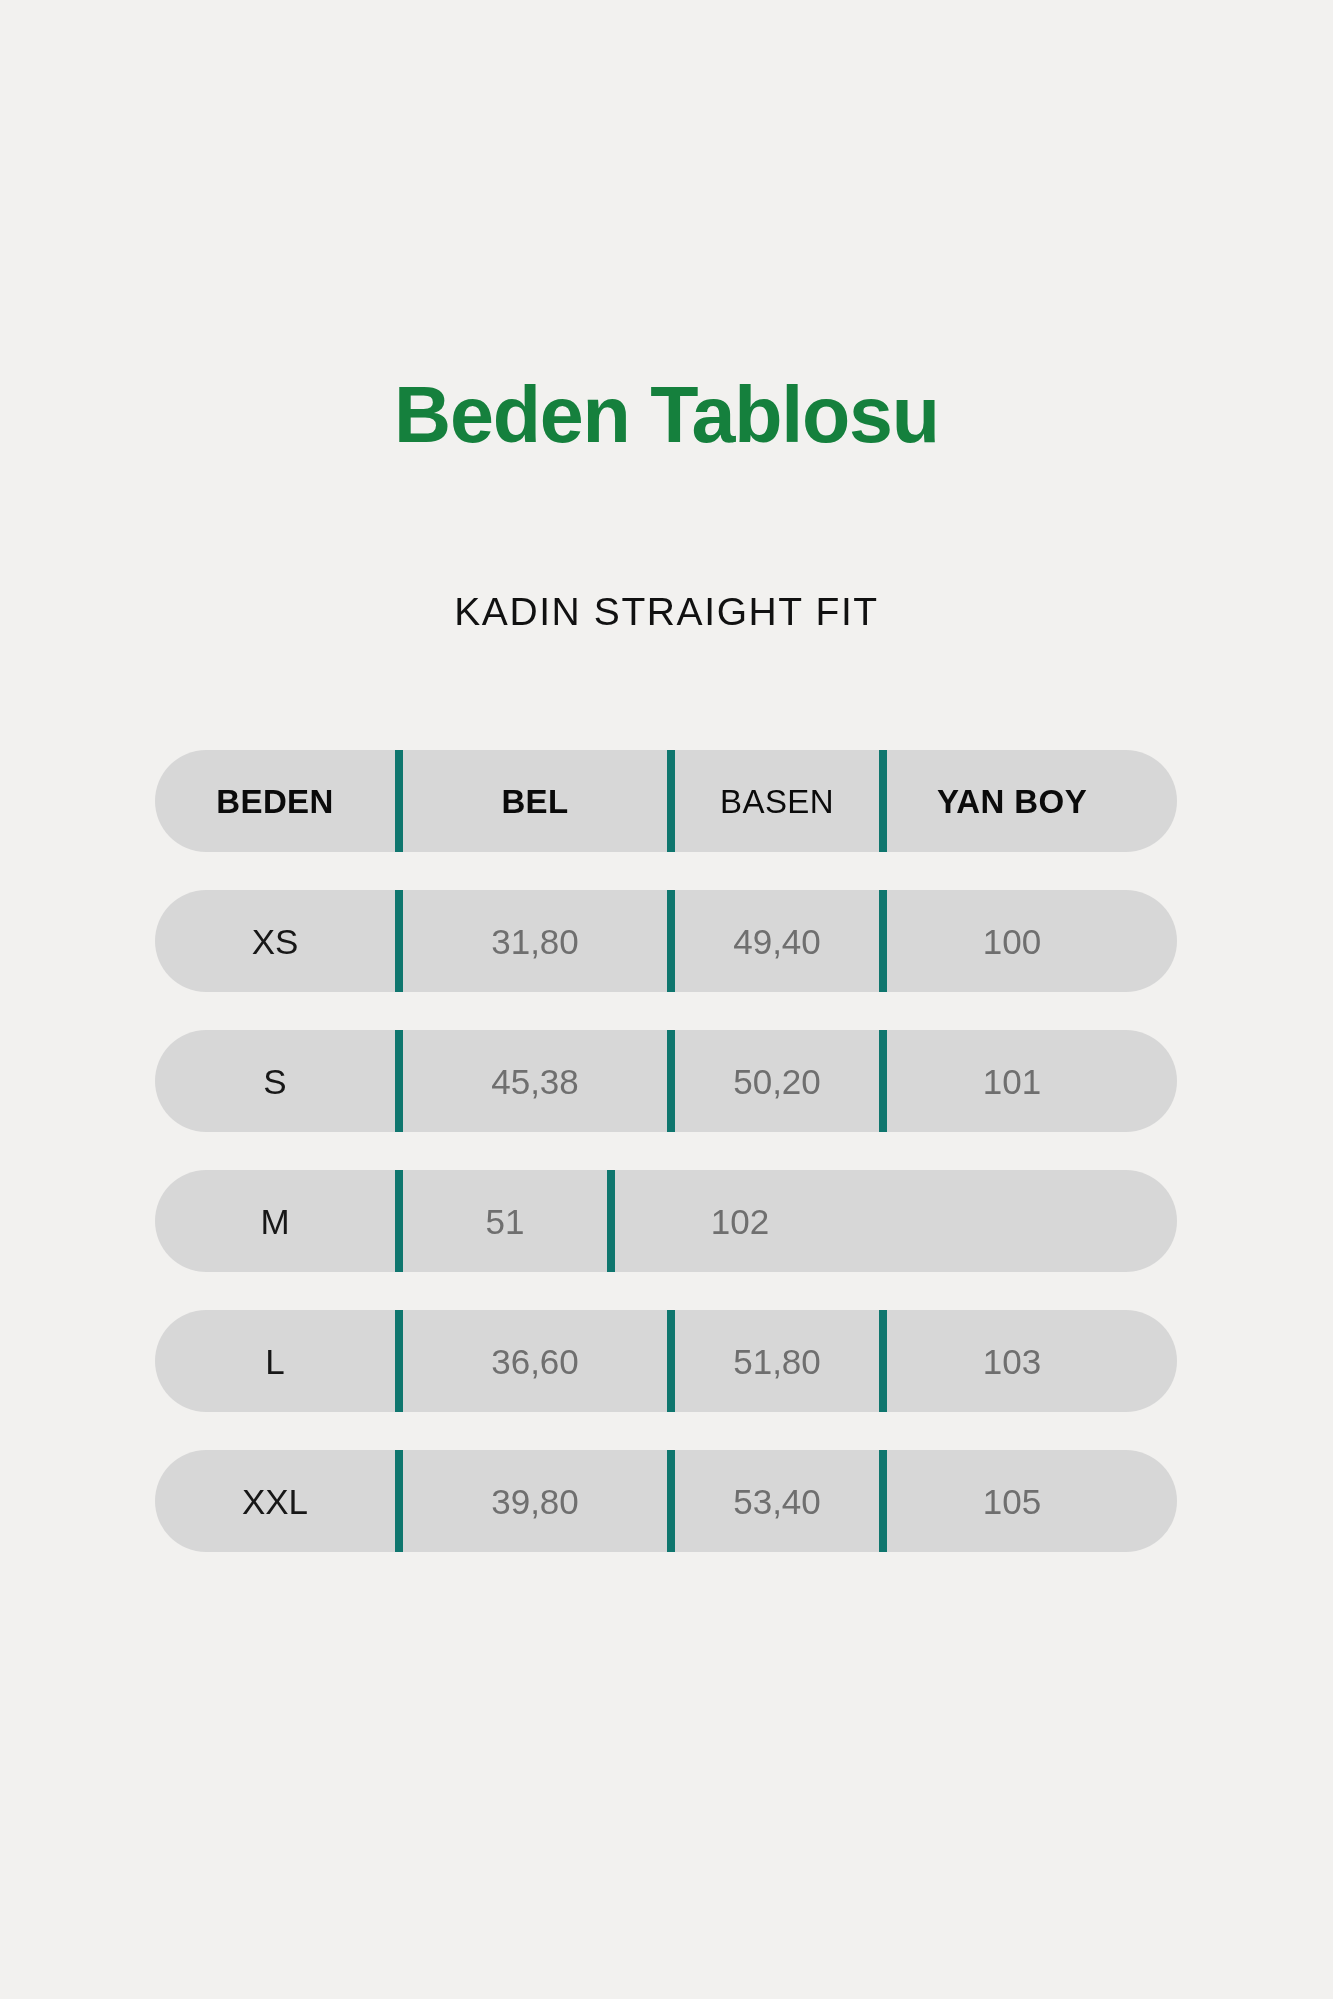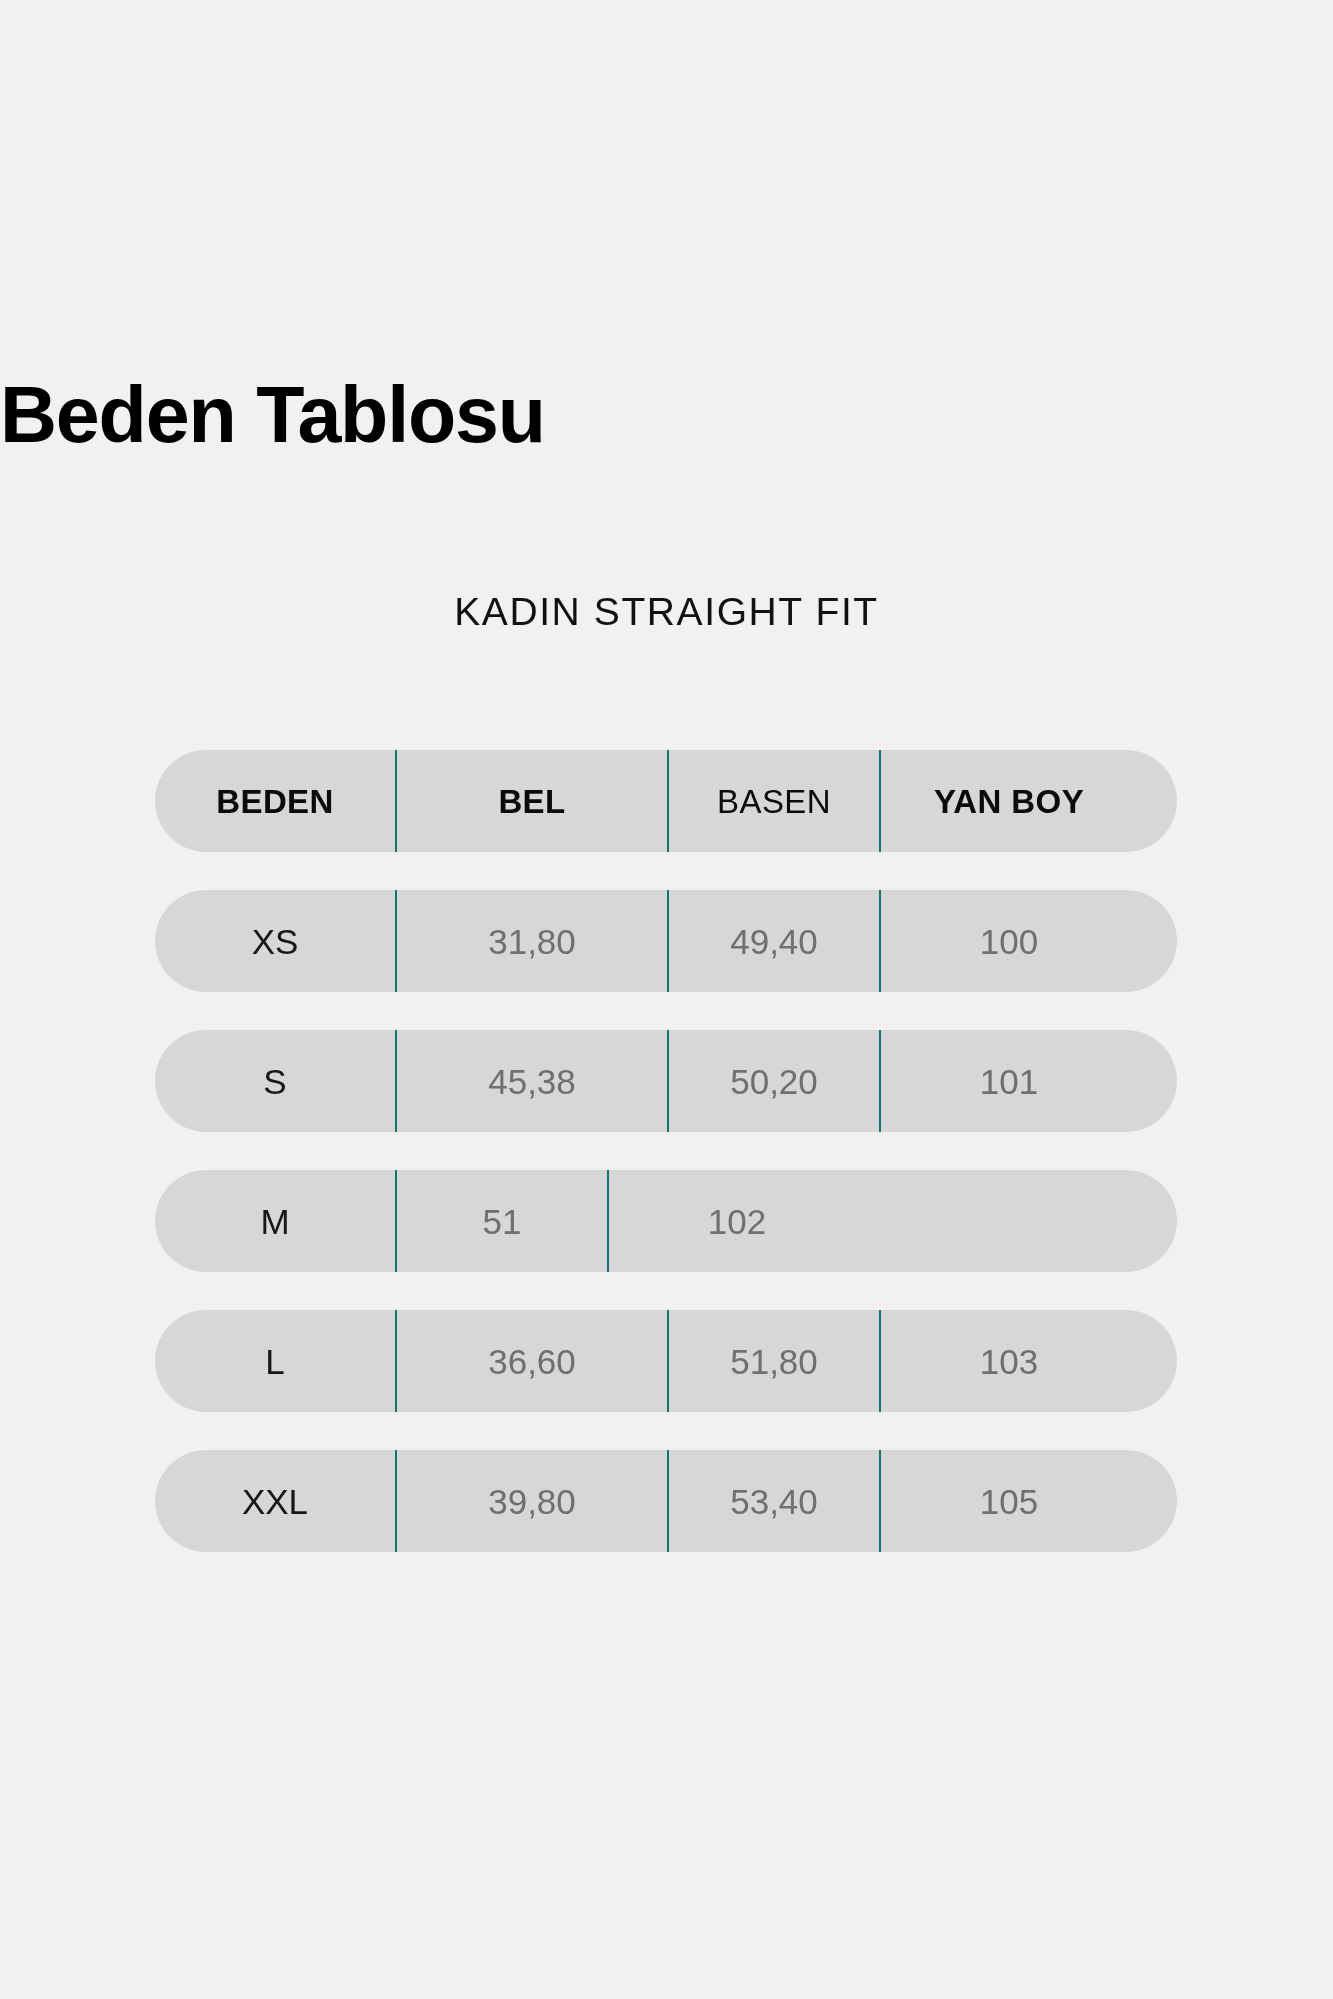--- a/index.html
+++ b/index.html
@@ -22,24 +22,25 @@
     height: 1999px;
     background: #f2f1ef;
   }
 
   
   .title {
     position: absolute;
     top: 368px;
     left: 0;
     width: 1333px;
+    text-align: center;
     font-size: 79px;
     font-weight: 700;
     letter-spacing: -1.2px;
-    color: #000000;
+    color: #15803d;
     line-height: 1;
     margin-top: 7px;
   }
 
   .subtitle {
     position: absolute;
     top: 592px;
     left: 0;
     width: 1333px;
     text-align: center;
@@ -83,21 +84,21 @@
   }
 
   
   .col-0 { width: 240px; }
   .col-1 { width: 272px; }
   .col-2 { width: 212px; }
   .col-3 { width: 258px; }
 
   
   .cell + .cell {
-    border-left: 2px solid #0f766e;
+    border-left: 8px solid #0f766e;
   }
 
   
   .row-header .cell {
     color: #0b0b0b;
     font-weight: 700;
     font-size: 33px;
     letter-spacing: 0.4px;
   }
   .row-header .cell.weight-medium {

